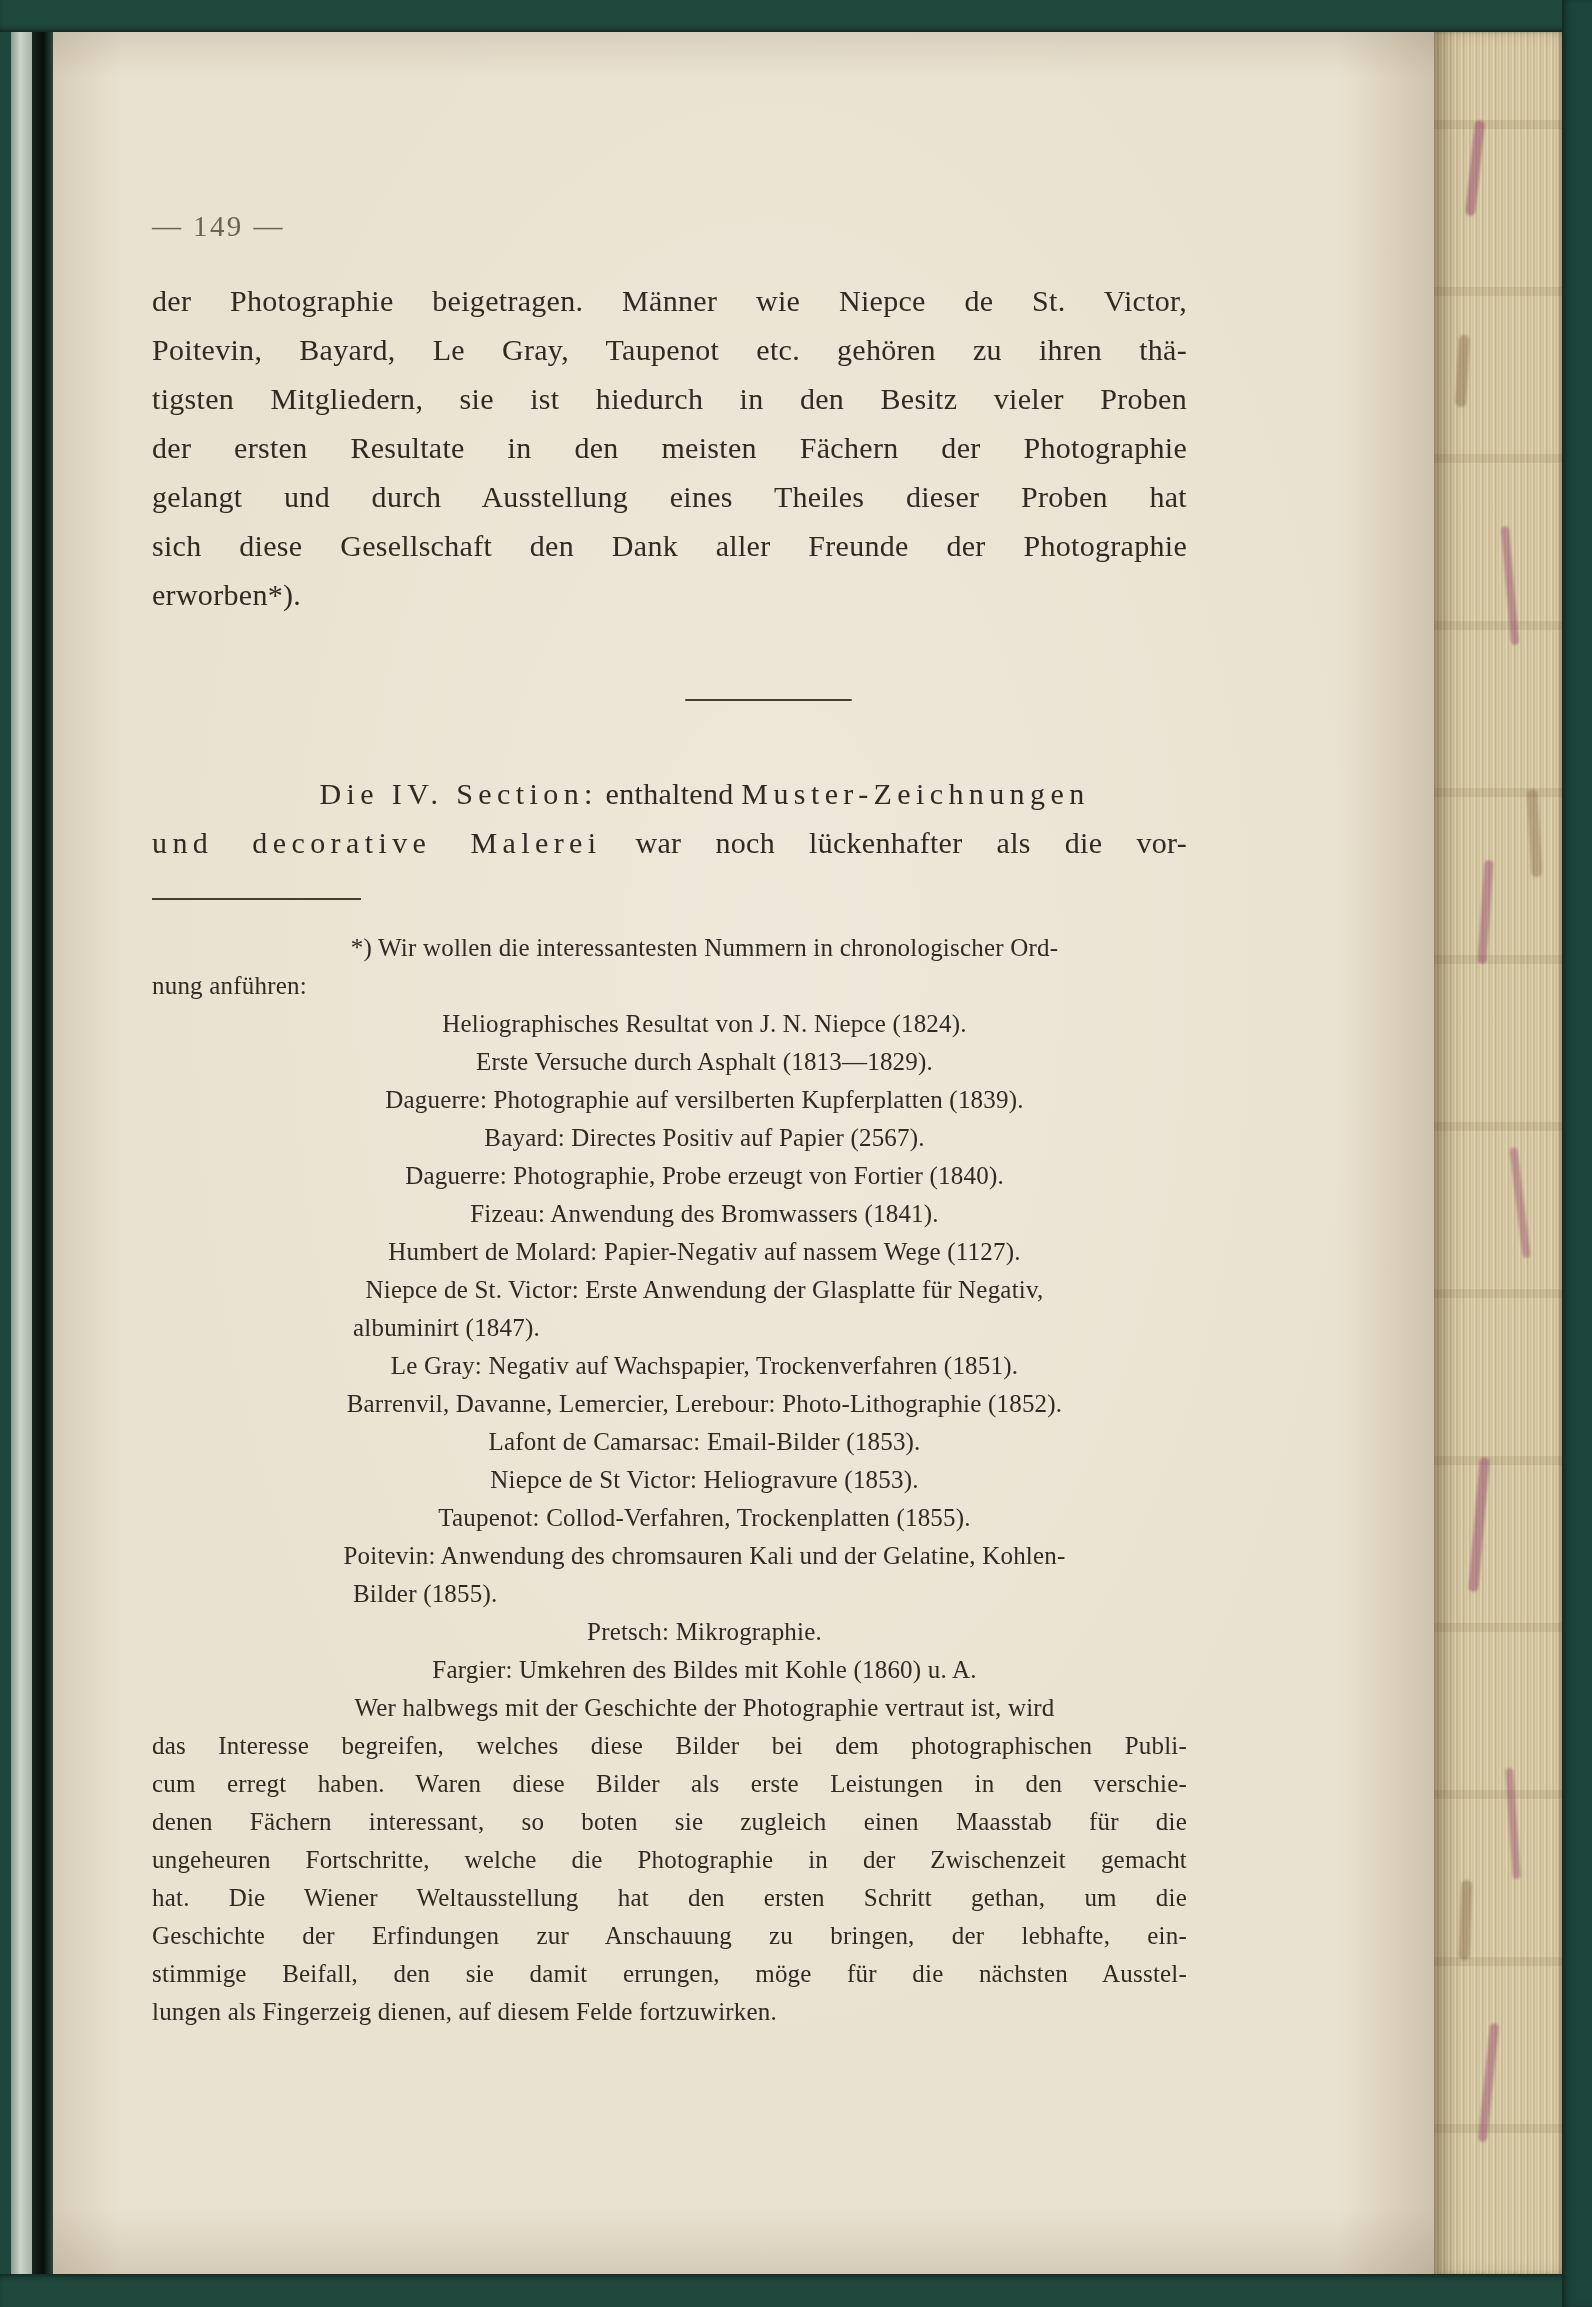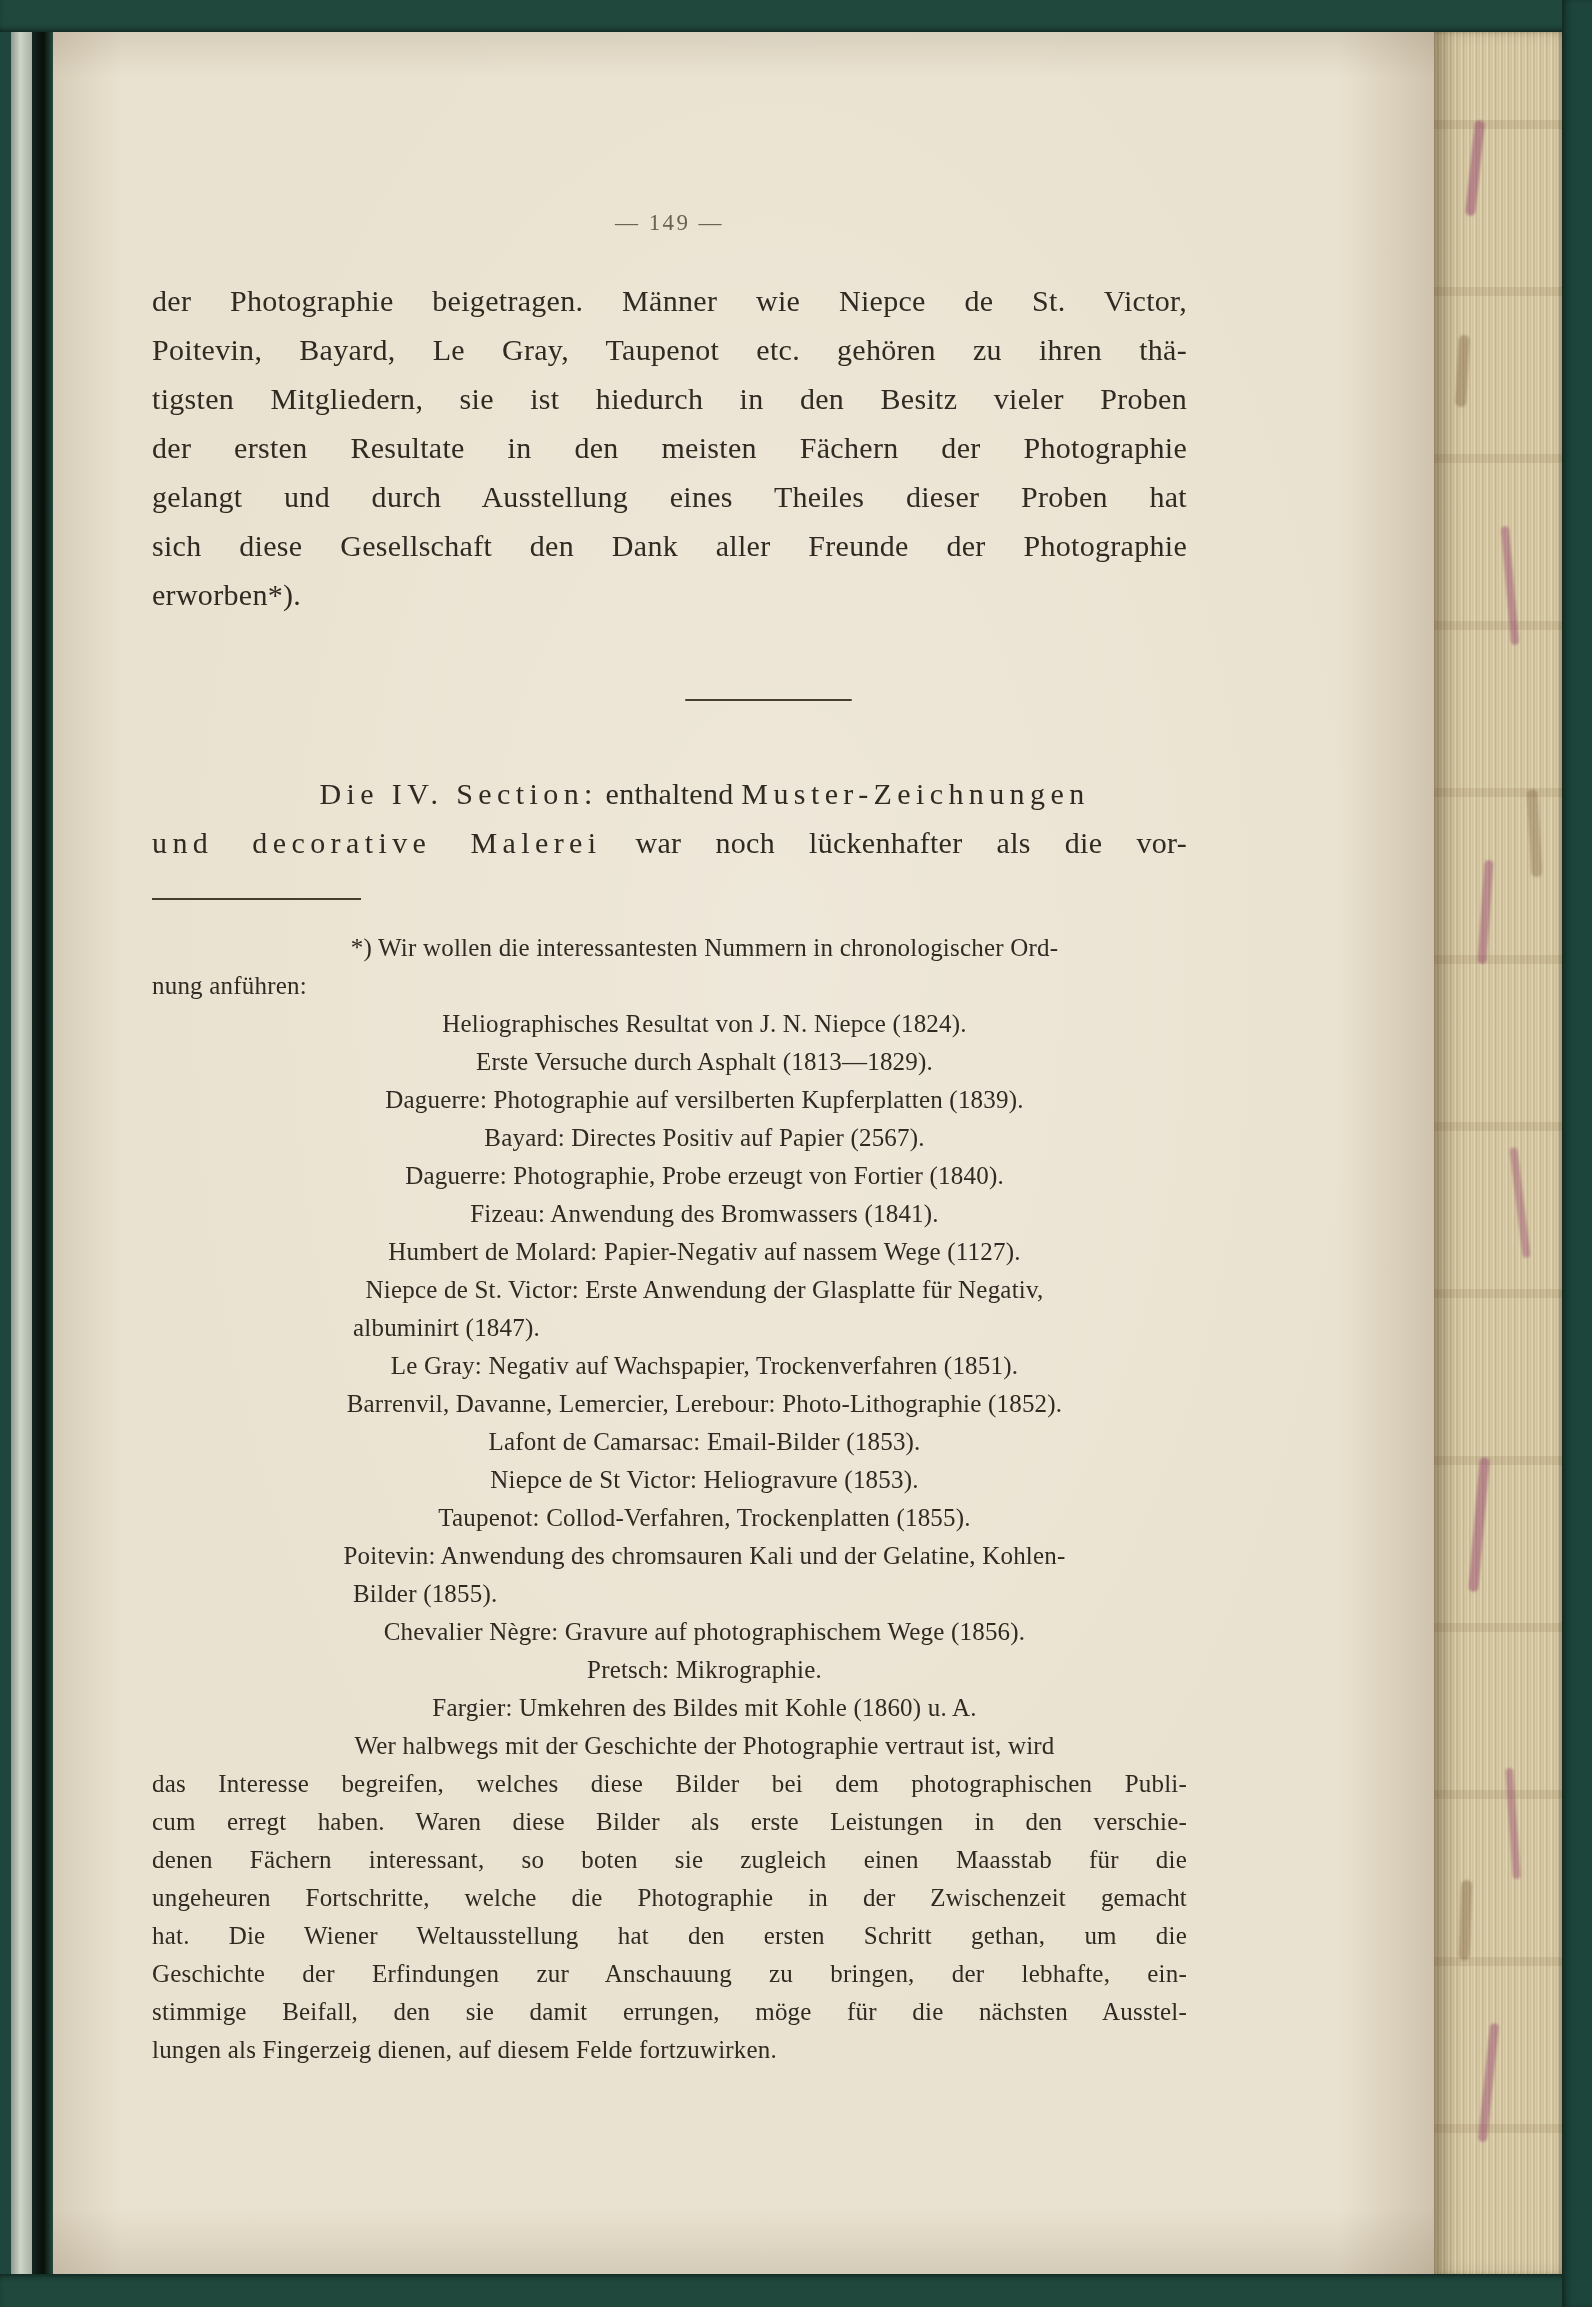--- a/index.html
+++ b/index.html
@@ -41,21 +41,21 @@
       radial-gradient(ellipse at 52% 42%, rgba(255,255,255,0.22), rgba(255,255,255,0) 62%),
       linear-gradient(90deg, rgba(110,90,60,0.16), rgba(0,0,0,0) 5%, rgba(0,0,0,0) 93%, rgba(110,85,50,0.22)),
       linear-gradient(180deg, rgba(80,60,35,0.12), rgba(0,0,0,0) 2%, rgba(0,0,0,0) 97%, rgba(80,60,35,0.14)),
       #eae2d0;
     color:#2f2a22;
   }
 
   .text-col { position:absolute; left:99px; width:1035px; }
 
   .pagenum {
-    top:178px; text-align:center; font-size:23px; color:#6a6354; letter-spacing:2.4px;
+    top:178px; text-align:left; font-size:29px; color:#6a6354; letter-spacing:2.4px;
   }
 
   .body-block    { top:244px; }
   .section-block { top:737px; }
   .fn-block      { top:897px; }
 
   .body-line { font-size:30px; line-height:49px; height:49px; overflow:hidden; letter-spacing:0.3px; }
   .fn-line   { font-size:25px; line-height:38px; height:38px; overflow:hidden; letter-spacing:0.2px; }
 
   .jl { text-align:justify; }
@@ -132,21 +132,20 @@
       <div class="fn-line ind1">Humbert de Molard: Papier-Negativ auf nassem Wege (1127).</div>
       <div class="fn-line ind1">Niepce de St. Victor: Erste Anwendung der Glasplatte für Negativ,</div>
       <div class="fn-line ind2">albuminirt (1847).</div>
       <div class="fn-line ind1">Le Gray: Negativ auf Wachspapier, Trockenverfahren (1851).</div>
       <div class="fn-line ind1">Barrenvil, Davanne, Lemercier, Lerebour: Photo-Lithographie (1852).</div>
       <div class="fn-line ind1">Lafont de Camarsac: Email-Bilder (1853).</div>
       <div class="fn-line ind1">Niepce de St Victor: Heliogravure (1853).</div>
       <div class="fn-line ind1">Taupenot: Collod-Verfahren, Trockenplatten (1855).</div>
       <div class="fn-line ind1 jl">Poitevin: Anwendung des chromsauren Kali und der Gelatine, Kohlen-</div>
       <div class="fn-line ind2">Bilder (1855).</div>
-      <div class="fn-line ind1">Chevalier Nègre: Gravure auf photographischem Wege (1856).</div>
       <div class="fn-line ind1">Pretsch: Mikrographie.</div>
       <div class="fn-line ind1">Fargier: Umkehren des Bildes mit Kohle (1860) u. A.</div>
       <div class="fn-line ind1 jl">Wer halbwegs mit der Geschichte der Photographie vertraut ist, wird</div>
       <div class="fn-line jl">das Interesse begreifen, welches diese Bilder bei dem photographischen Publi-</div>
       <div class="fn-line jl">cum erregt haben. Waren diese Bilder als erste Leistungen in den verschie-</div>
       <div class="fn-line jl">denen Fächern interessant, so boten sie zugleich einen Maasstab für die</div>
       <div class="fn-line jl">ungeheuren Fortschritte, welche die Photographie in der Zwischenzeit gemacht</div>
       <div class="fn-line jl">hat. Die Wiener Weltausstellung hat den ersten Schritt gethan, um die</div>
       <div class="fn-line jl">Geschichte der Erfindungen zur Anschauung zu bringen, der lebhafte, ein-</div>
       <div class="fn-line jl">stimmige Beifall, den sie damit errungen, möge für die nächsten Ausstel-</div>

